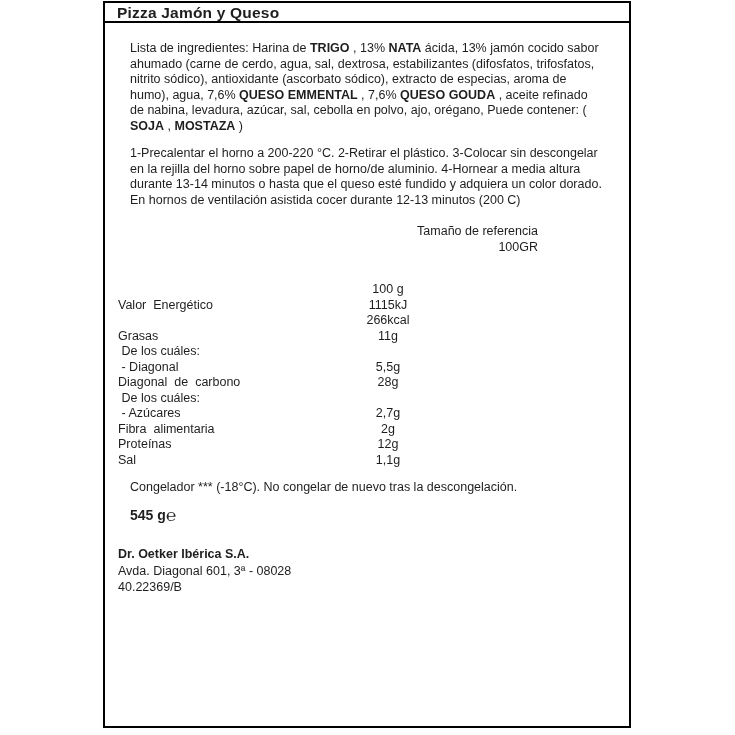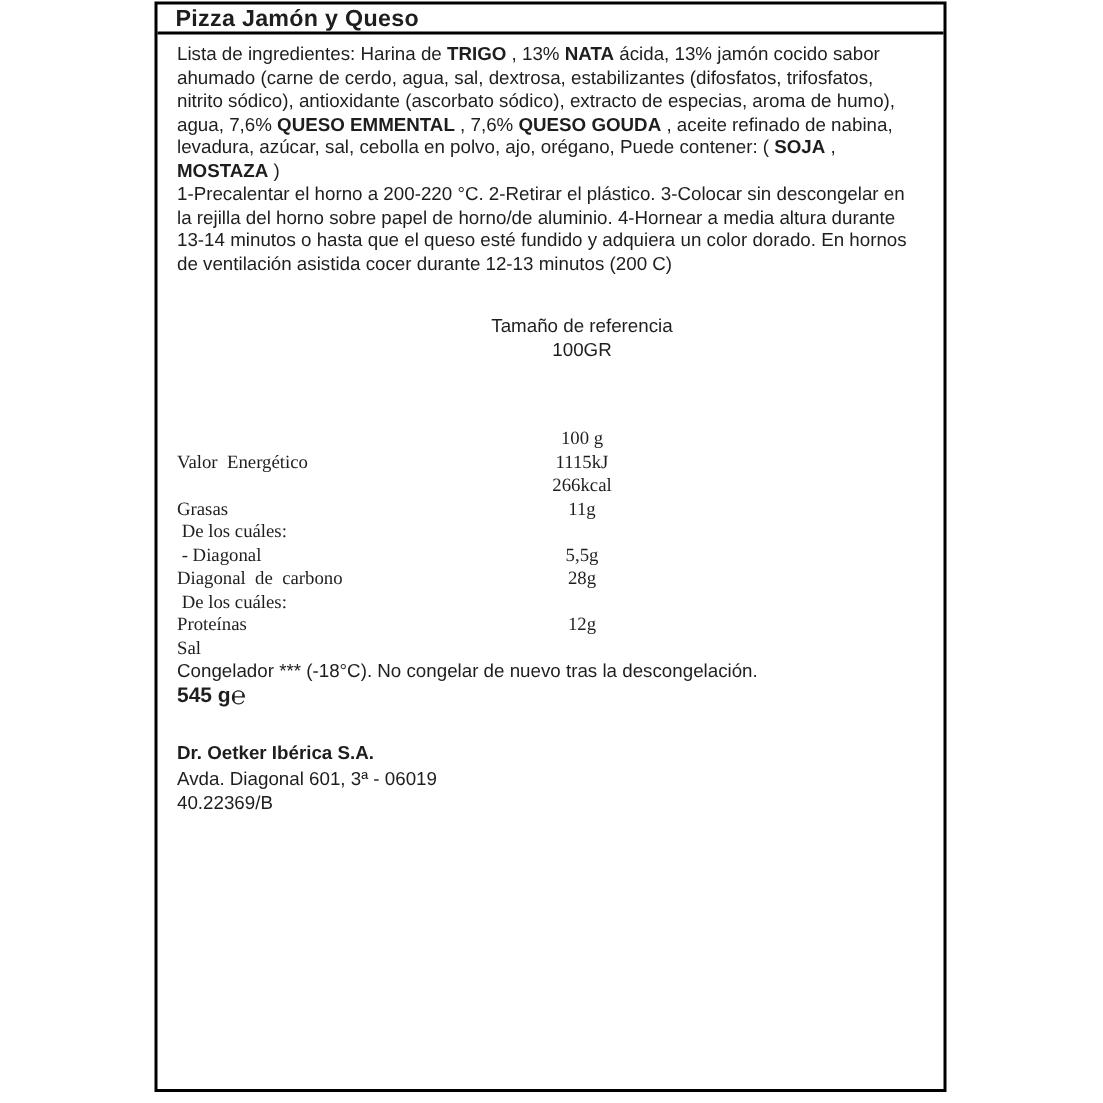--- a/index.html
+++ b/index.html
@@ -25,30 +25,30 @@
     font-weight:bold;
     line-height:15px;
     border-bottom:2px solid #000000;
     letter-spacing:0.2px;
   }
   .content {
     padding:6px 14px 0 13px;
     font-size:12.5px;
     line-height:15.5px;
   }
-  .content p { margin:0; }
+  .content p { margin:12px; }
   .bold { font-weight:bold; }
   .instructions { margin-top:21px; }
   .nutri-header {
-    margin-top:26px;
+    margin-top:16px;
     margin-left:120px;
     width:300px;
-    text-align:center;
+    text-align:right;
   }
-  .nutri-table { margin-top:44px;font-family:Liberation Serif, serif; }
+  .nutri-table { margin-top:27px; }
   .nrow { position:relative; height:15.5px; }
   .nlabel {
     position:absolute; left:0; top:0;
     white-space:pre;
   }
   .nvalue {
     position:absolute; left:120px; top:0;
     width:300px;
     text-align:center;
     white-space:pre;
@@ -112,33 +112,42 @@
           </div>
         <div class="nrow">
             <span class="nlabel">Diagonal  de  carbono</span>
             <span class="nvalue">28g</span>
           </div>
         <div class="nrow">
             <span class="nlabel"> De los cuáles:</span>
             <span class="nvalue"></span>
           </div>
         <div class="nrow">
+            <span class="nlabel"> - Azúcares</span>
+            <span class="nvalue">2,7g</span>
+          </div>
+        <div class="nrow">
+            <span class="nlabel">Fibra  alimentaria</span>
+            <span class="nvalue">2g</span>
+          </div>
+        <div class="nrow">
             <span class="nlabel">Proteínas</span>
             <span class="nvalue">12g</span>
           </div>
         <div class="nrow">
             <span class="nlabel">Sal</span>
+            <span class="nvalue">1,1g</span>
           </div>
       </div>
 
       <p class="storage">Congelador *** (-18°C). No congelar de nuevo tras la descongelación.</p>
 
       <p class="net-weight"><span>545 g</span><span class="e-sign">℮</span></p>
 
       <div class="manufacturer">
         <div class="bold">Dr. Oetker Ibérica S.A.</div>
-        <div>Avda. Diagonal 601, 3ª - 06019</div>
+        <div>Avda. Diagonal 601, 3ª - 08028</div>
         <div>40.22369/B</div>
       </div>
 
     </div>
   </div>
 </div>
 
 </body></html>

